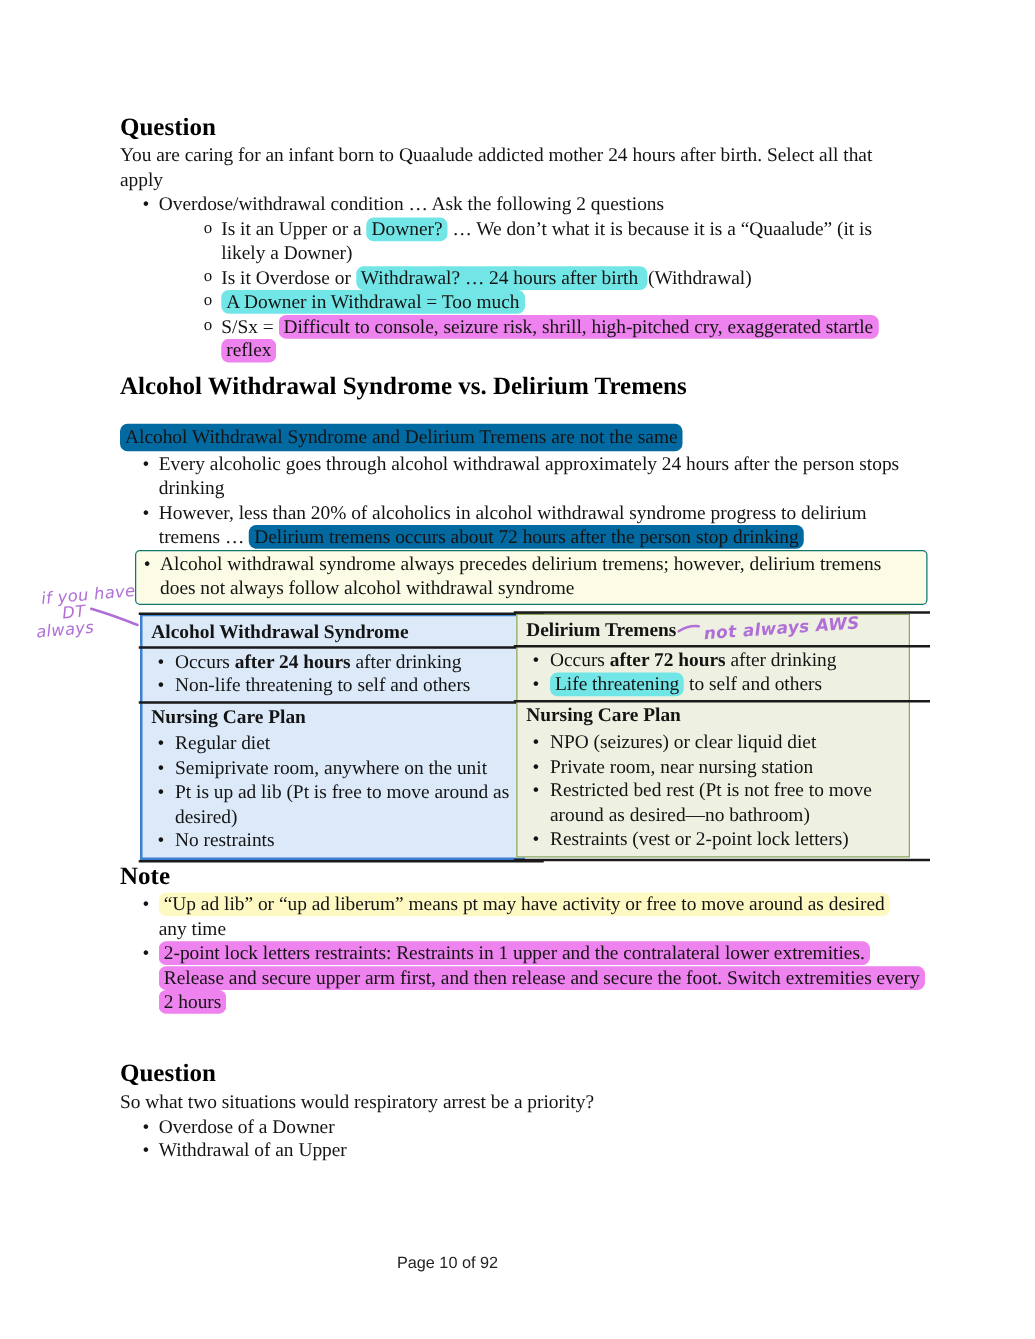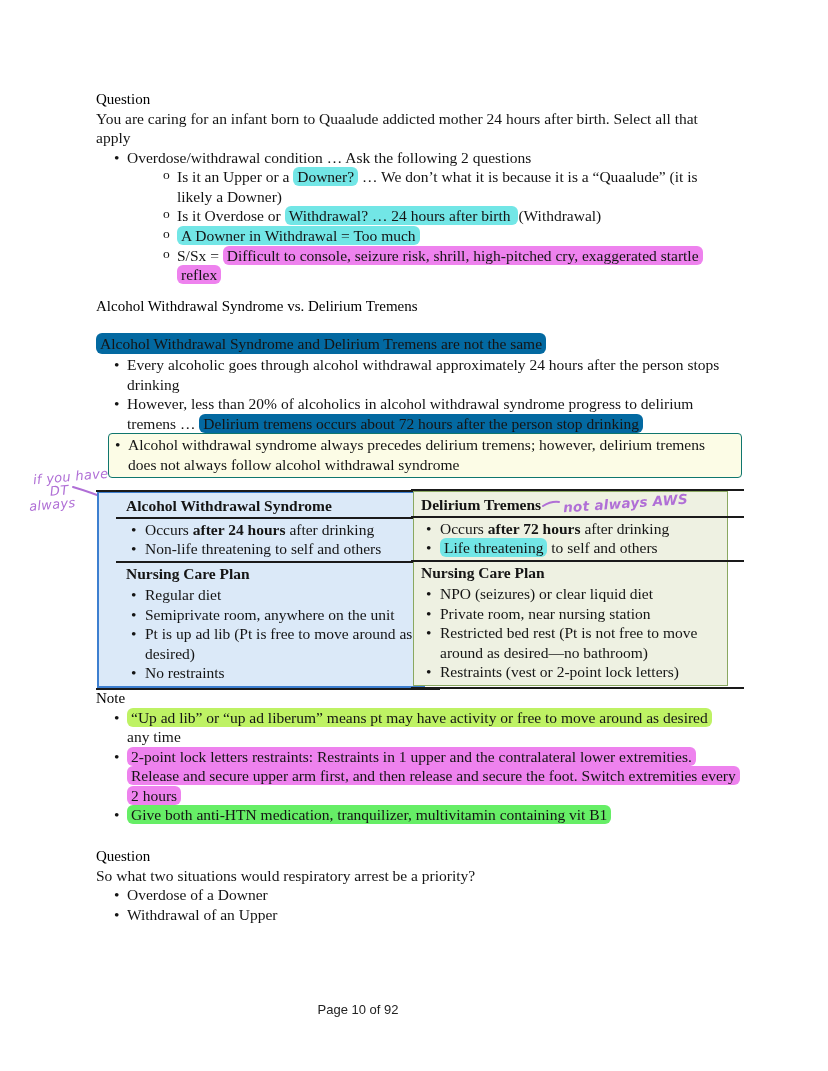--- a/index.html
+++ b/index.html
@@ -2,48 +2,48 @@
 <html><head>
 <meta charset="utf-8">
 <style>
   html,body { margin:0; padding:0; background:#ffffff; }
   .page {
     position:relative; width:828px; height:1071px; background:#ffffff;
     font-family:"Liberation Serif", serif; font-size:15.5px; line-height:1.26;
     color:#141414; overflow:hidden;
   }
   .sec { position:absolute; left:96px; width:640px; }
-  h3.doc-h { font-size:15px; font-weight:normal; margin:0; color:#000; }
+  h3.doc-h { font-size:20px; font-weight:bold; margin:0; color:#000; }
   p.doc-p { margin:0; }
 
   
   ul { list-style:none; margin:0; padding:0; }
   li { position:relative; }
   ul.lvl1 > li { padding-left:31px; }
   ul.lvl1 > li::before { content:"•"; position:absolute; left:18px; top:0; }
   ul.lvl2 > li { padding-left:50px; }
   ul.lvl2 > li::before { content:"o"; position:absolute; left:36px; top:-1px; font-size:13.5px; }
 
   
   .hl { border-radius:6px; padding:1px 4px; -webkit-box-decoration-break:clone; box-decoration-break:clone; }
   .hl-cyan    { background:#72e6e6; }
   .hl-magenta { background:#ee82ee; }
   .hl-salmon  { background:#0369a1; }
-  .hl-blue    { background:#bef264; }
+  .hl-blue    { background:#fef9c3; }
   .hl-green   { background:#66ee66; }
 
   .banner { display:inline-block; margin-top:17px; margin-bottom:1px; }
 
   .yellow-li { margin-left:12px; margin-right:-6px; padding:1px 6px 2px 19px !important;
     background:#fcfce6; border:1px solid #0f766e; border-radius:4px; }
   .yellow-li::before { left:6px !important; top:1px !important; }
 
   
   .cmp-box { position:absolute; top:0; }
-  .cmp-left  { left:1px;   width:304px; background:#dbe9f8; border:2.5px solid #3d7fd0;padding-left:20px; }
+  .cmp-left  { left:16px;   width:304px; background:#dbe9f8; border:2.5px solid #3d7fd0; }
   .cmp-right { left:317px; width:313px; background:#eef1e2; border:1.5px solid #8aa860; }
   .cmp-box::before { content:""; position:absolute; top:-3px; left:-3px; width:calc(100% + 20px); height:1.5px; background:#1a1a1a; }
   .cmp-box::after  { content:""; position:absolute; bottom:-4px; left:-3px; width:calc(100% + 20px); height:1.5px; background:#1a1a1a; }
   .cmp-row { position:relative; }
   .cmp-row.rule::after { content:""; position:absolute; bottom:-1px; left:-3px; width:calc(100% + 20px); height:1.5px; background:#1a1a1a; }
   .cmp-title { font-weight:bold; padding:3px 7px 2px 7px; }
   .cmp-subtitle { font-weight:bold; padding:2px 7px 0 7px; }
   ul.cmp-list { padding:2px 4px 3px 0;border-radius:16px; }
   ul.cmp-list > li { padding-left:26px; }
   ul.cmp-list > li::before { content:"•"; position:absolute; left:12px; top:0; }
@@ -142,21 +142,20 @@
       </div>
     </div>
 
   </div>
 
   <div class="sec" style="top:689px;">
     <h3 class="doc-h">Note</h3>
     <ul class="lvl1">
       <li><span class="hl hl-blue">“Up ad lib” or “up ad liberum” means pt may have activity or free to move around as desired</span> <span>any time</span></li>
       <li><span class="hl hl-magenta">2-point lock letters restraints: Restraints in 1 upper and the contralateral lower extremities. Release and secure upper arm first, and then release and secure the foot. Switch extremities every 2 hours</span></li>
-      <li><span class="hl hl-green">Give both anti-HTN medication, tranquilizer, multivitamin containing vit B1</span></li>
     </ul>
   </div>
 
   <div class="sec" style="top:847px;">
     <h3 class="doc-h">Question</h3>
     <p class="doc-p">So what two situations would respiratory arrest be a priority?</p>
     <ul class="lvl1">
       <li><span>Overdose of a Downer</span></li>
       <li><span>Withdrawal of an Upper</span></li>
     </ul>

